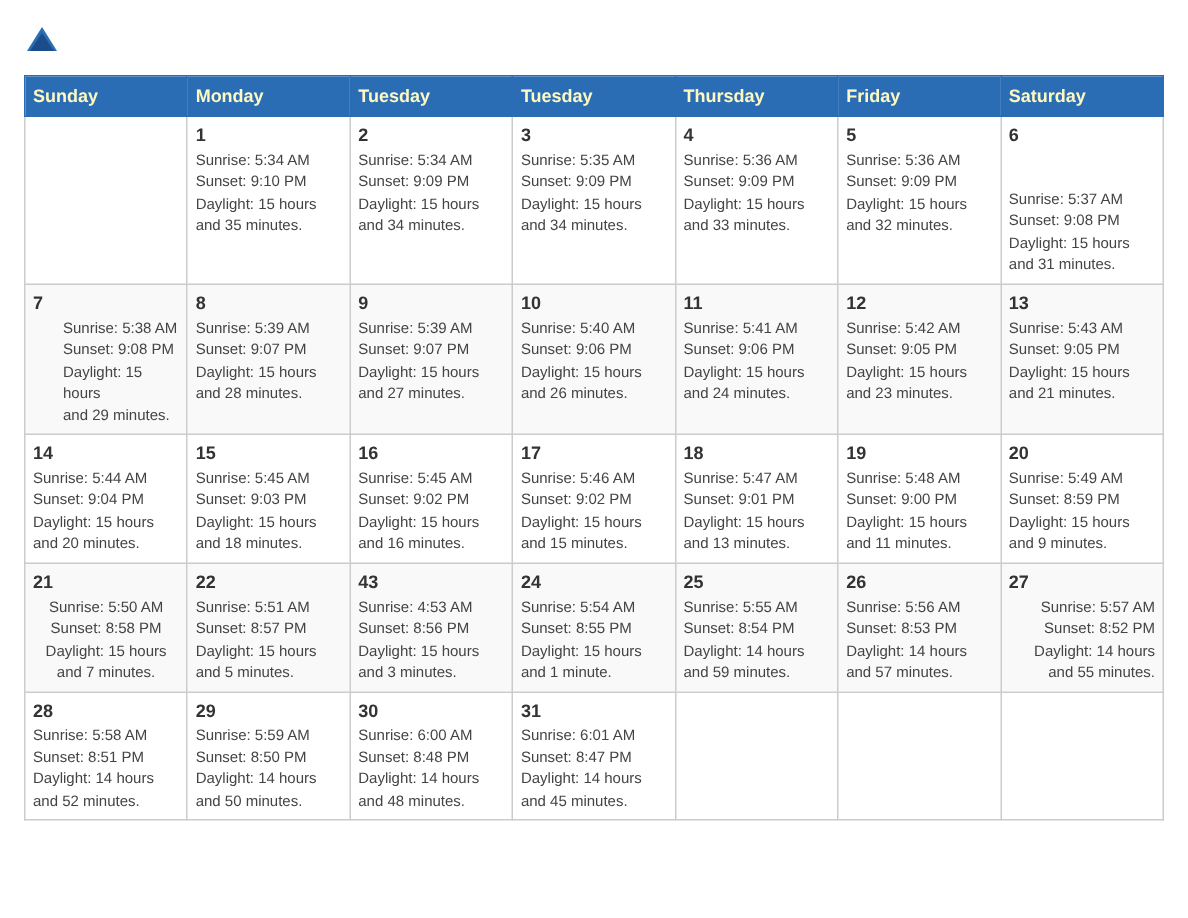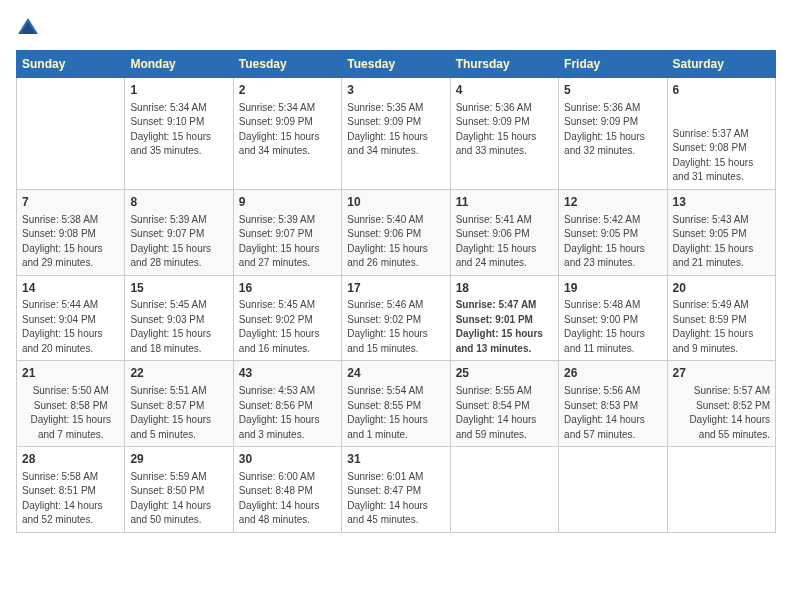--- a/index.html
+++ b/index.html
@@ -167,21 +167,21 @@
           <div class="day-number">6</div>
           <div class="day-info" style="white-space: pre-line; margin-top: 28px;">Sunrise: 5:37 AM
 Sunset: 9:08 PM
 Daylight: 15 hours
 and 31 minutes.</div>
         </td>
       </tr>
       <tr>
         <td>
           <div class="day-number">7</div>
-          <div class="day-info" style="white-space: pre-line;">Sunrise: 5:38 AM
+          <div class="day-info" style="white-space: pre-line; margin-left: 20px;">Sunrise: 5:38 AM
 Sunset: 9:08 PM
 Daylight: 15 hours
 and 29 minutes.</div>
         </td>
         <td>
           <div class="day-number">8</div>
           <div class="day-info" style="white-space: pre-line;">Sunrise: 5:39 AM
 Sunset: 9:07 PM
 Daylight: 15 hours
 and 28 minutes.</div>
@@ -246,21 +246,21 @@
         </td>
         <td>
           <div class="day-number">17</div>
           <div class="day-info" style="white-space: pre-line;">Sunrise: 5:46 AM
 Sunset: 9:02 PM
 Daylight: 15 hours
 and 15 minutes.</div>
         </td>
         <td>
           <div class="day-number">18</div>
-          <div class="day-info" style="white-space: pre-line; font-weight: bold;">Sunrise: 5:47 AM
+          <div class="day-info" style="white-space: pre-line;">Sunrise: 5:47 AM
 Sunset: 9:01 PM
 Daylight: 15 hours
 and 13 minutes.</div>
         </td>
         <td>
           <div class="day-number">19</div>
           <div class="day-info" style="white-space: pre-line;">Sunrise: 5:48 AM
 Sunset: 9:00 PM
 Daylight: 15 hours
 and 11 minutes.</div>

